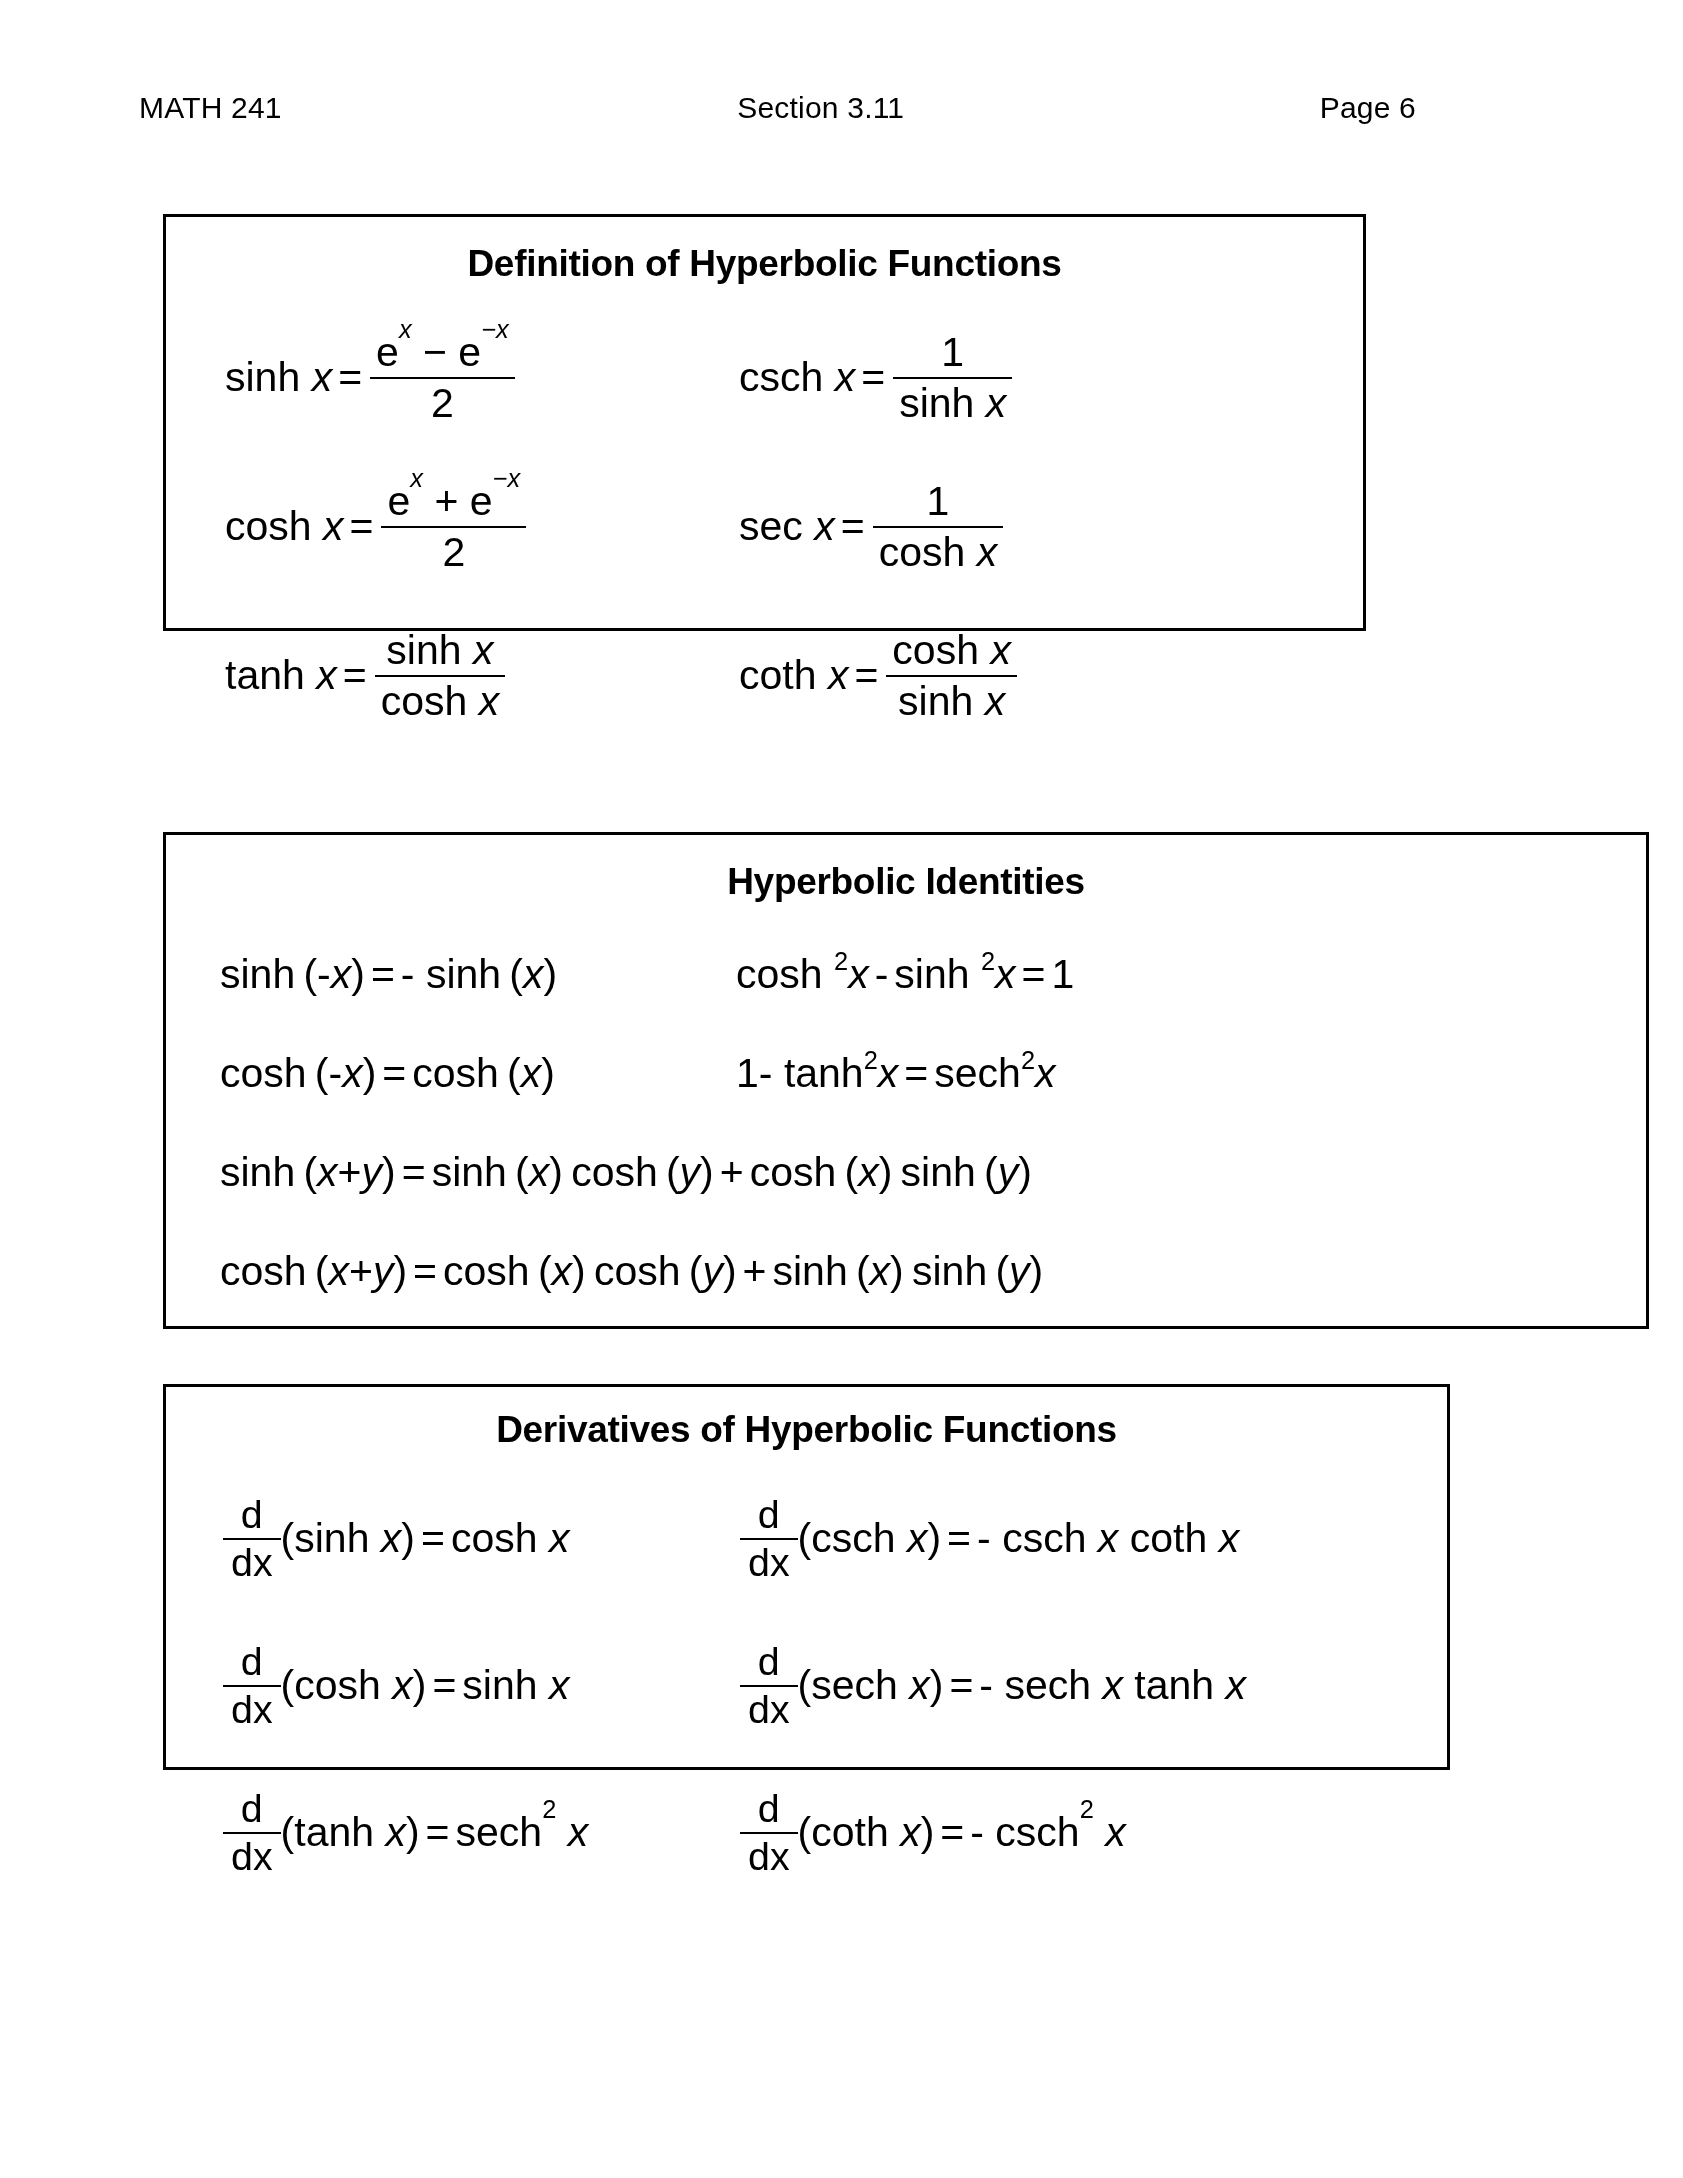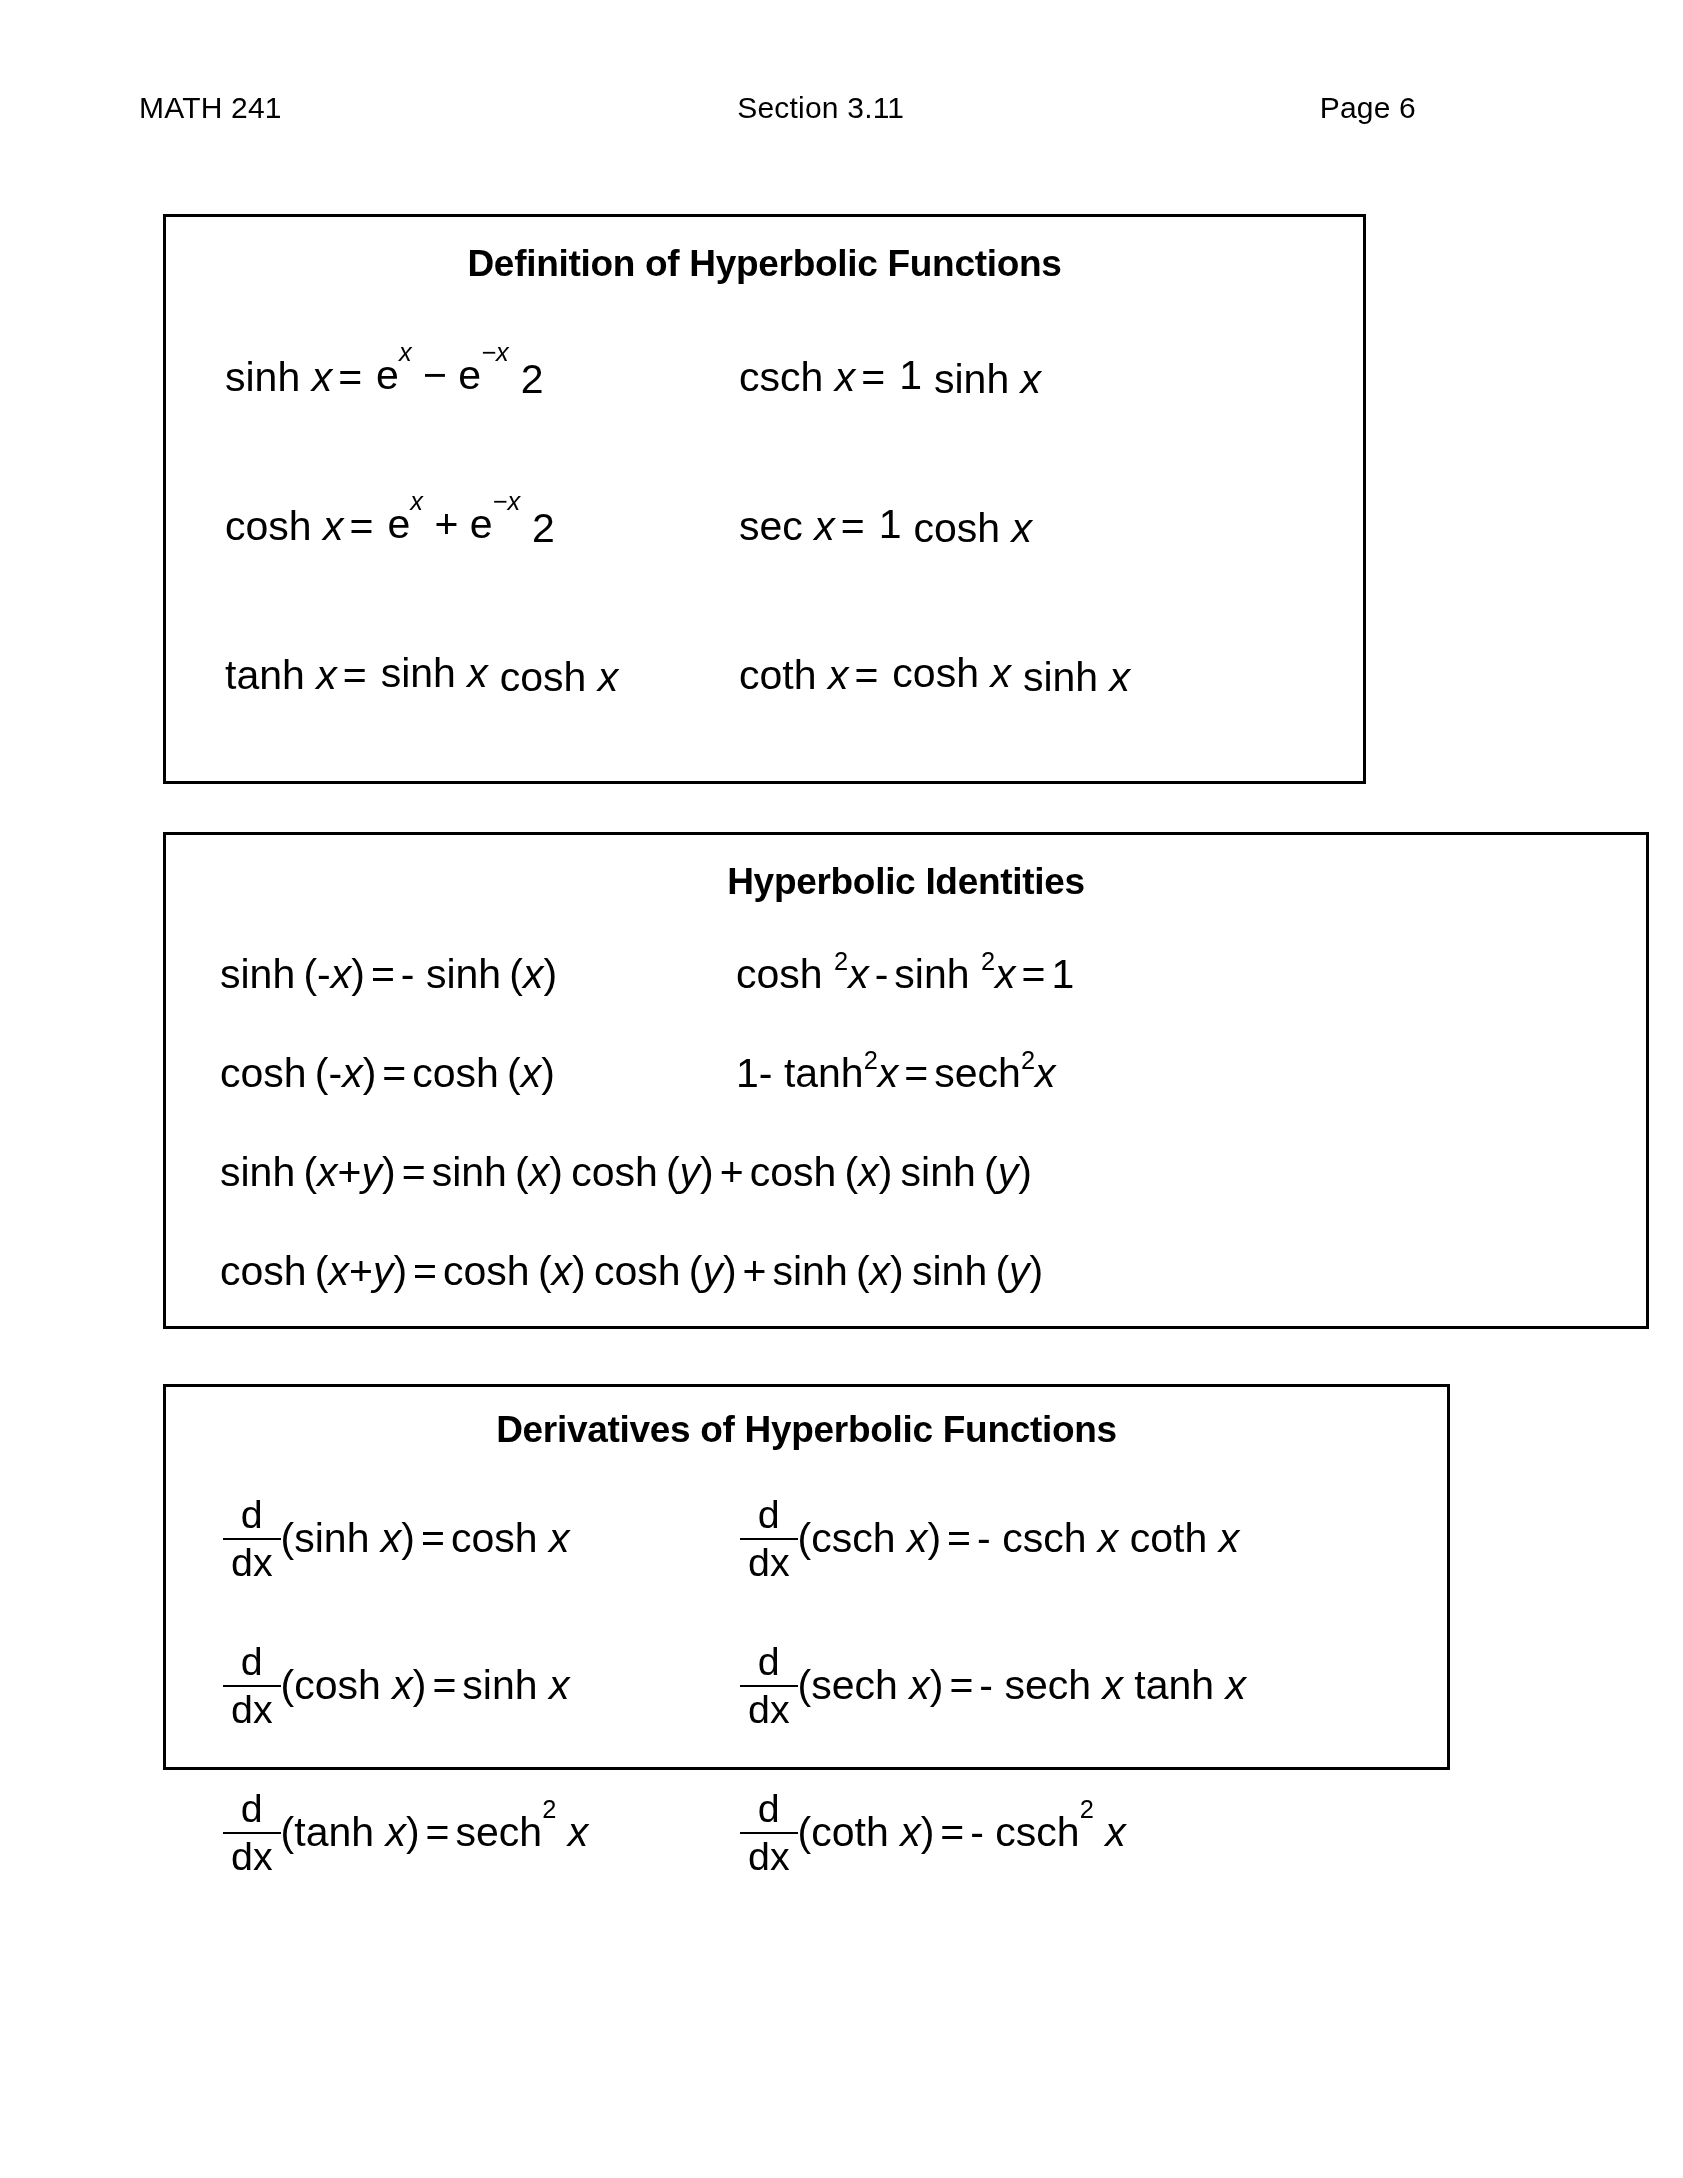--- a/index.html
+++ b/index.html
@@ -31,21 +31,21 @@
   }
   .page-header .center { margin-left: 40px; }
 
   
   .box {
     position: absolute;
     border: 3px solid #000000;
     background: #ffffff;
     box-sizing: border-box;
   }
-  #box-definitions { left: 163px; top: 214px;  width: 1203px; height: 570px; }
+  #box-definitions { left: 163px; top: 214px;  width: 1203px; height: 417px; }
   #box-identities  { left: 163px; top: 832px;  width: 1486px; height: 497px; }
   #box-derivatives { left: 163px; top: 1384px; width: 1287px; height: 386px; }
 
   .box-title {
     text-align: center;
     font-size: 37px;
     font-weight: bold;
     letter-spacing: -0.3px;
     margin-top: 26px;
   }
@@ -66,21 +66,21 @@
     font-size: 0.62em;
     vertical-align: super;
     position: relative;
     top: -0.52em;
     line-height: 0;
   }
 
   
   .frac {
     display: inline-flex;
-    flex-direction: row;
+    flex-direction: column;
     vertical-align: middle;
     margin: 0 2px;
   }
   .frac .num,
   .frac .den {
     display: block;
     padding: 0 6px;
     white-space: nowrap;
     text-align: center;
   }

